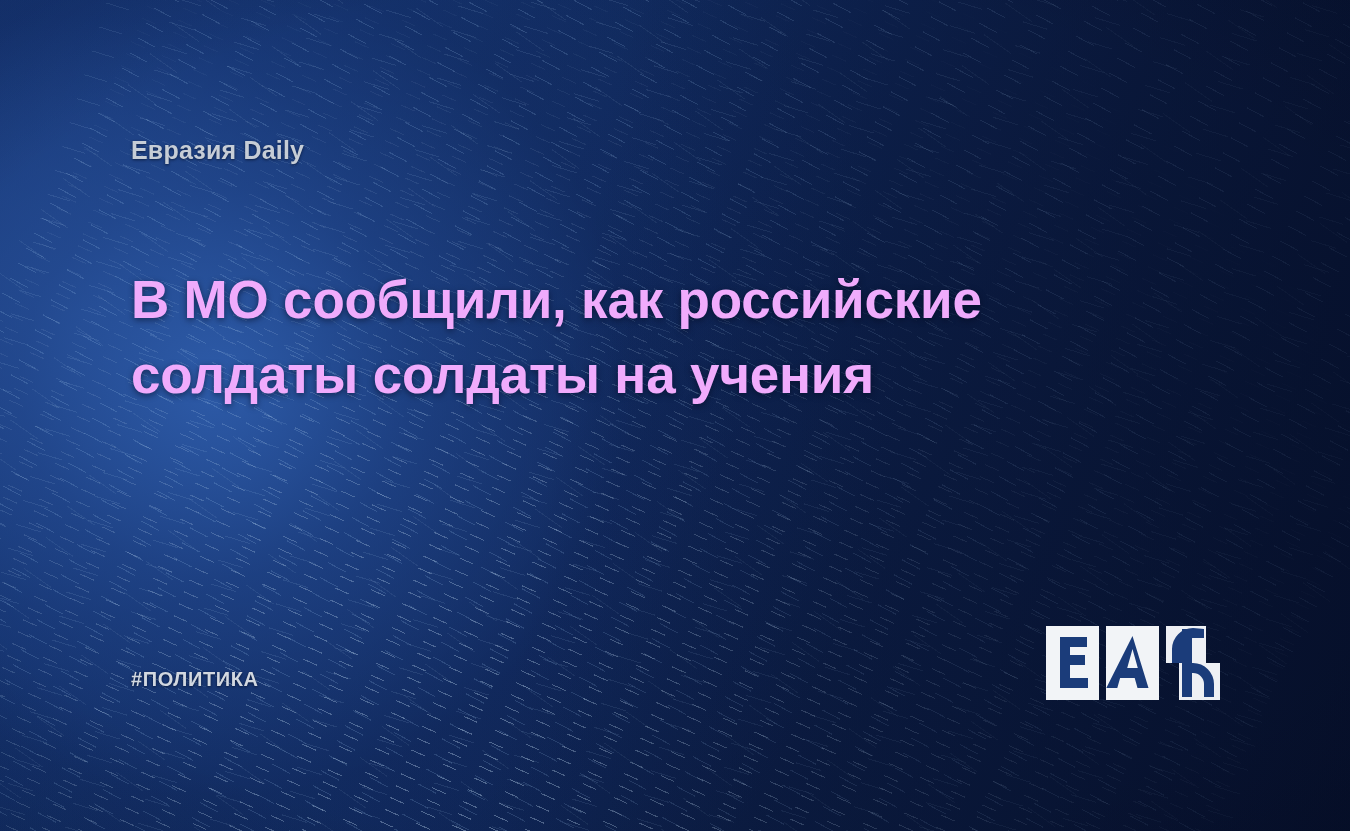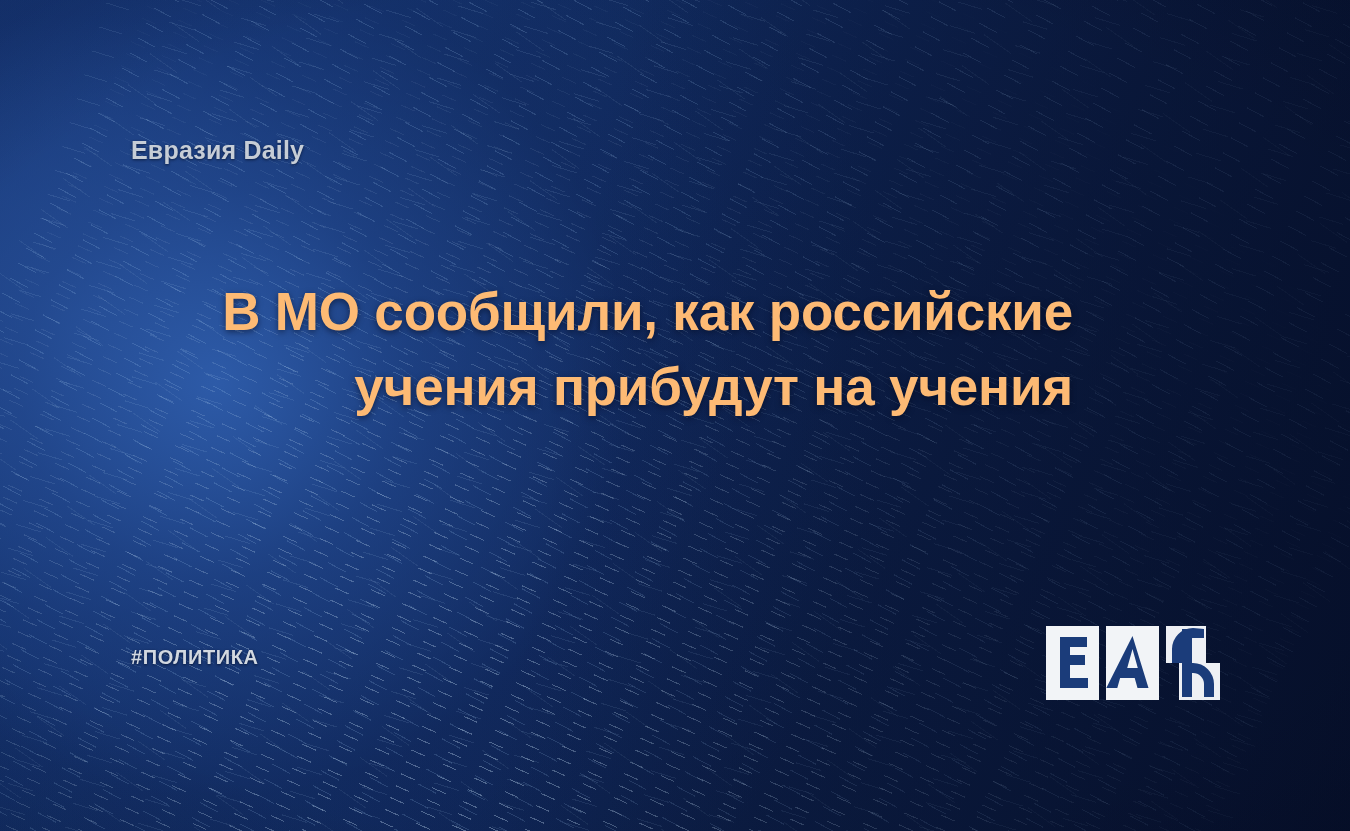--- a/index.html
+++ b/index.html
@@ -118,57 +118,56 @@
       radial-gradient(circle at 28% 52%, rgba(0,0,0,1) 0%, rgba(0,0,0,0.75) 20%, rgba(0,0,0,0.25) 38%, rgba(0,0,0,0) 58%);
     mask-composite: intersect;
   }
 
   
   .content {
     position: relative;
     z-index: 5;
     width: 100%;
     height: 100%;
-    text-align: right;
   }
 
   .site-name {
     position: absolute;
     left: 131px;
     top: 136px;
     font-size: 25px;
     font-weight: 700;
     letter-spacing: 0.2px;
     color: #c6cdd6;
     text-shadow: 0 1px 3px rgba(3,10,30,0.65);
     white-space: nowrap;
   }
 
   .headline {
     position: absolute;
     left: 131px;
     top: 262px;
     width: 930px;
-    margin: 12px;
-    color: #fdba74;
+    margin: 0;
+    color: #f0abfc;
     font-size: 53px;
     line-height: 75px;
     font-weight: 700;
     letter-spacing: -0.2px;
     text-shadow: 0 2px 6px rgba(3,10,30,0.55);
   }
   .headline .ln {
     display: block;
     white-space: nowrap;
   }
 
   .rubric {
     position: absolute;
     left: 131px;
-    top: 646px;
+    top: 668px;
     font-size: 20px;
     font-weight: 700;
     letter-spacing: 0.6px;
     color: #d2d8e0;
     text-shadow: 0 1px 3px rgba(3,10,30,0.7);
     white-space: nowrap;
   }
 
   
   .logo {
@@ -192,21 +191,21 @@
   <div class="trails-hot"></div>
   <div class="bg-dark-right"></div>
   <div class="bg-vignette"></div>
 
   <div class="content">
 
     <div class="site-name">Евразия Daily</div>
 
     <h1 class="headline">
       <span class="ln">В МО сообщили, как российские</span>
-      <span class="ln">учения прибудут на учения</span>
+      <span class="ln">солдаты солдаты на учения</span>
     </h1>
 
     <div class="rubric">#ПОЛИТИКА</div>
 
     <div class="logo">
       <svg width="174" height="74" viewBox="0 0 174 74" xmlns="http://www.w3.org/2000/svg">
 
         <rect x="0" y="0" width="53" height="74" fill="#f2f4f7"></rect>
         <path d="M14 11 h27 v10 h-17 v8 h15 v10 h-15 v13 h18 v10 h-28 z" fill="#1b3c7a"></path>
 

